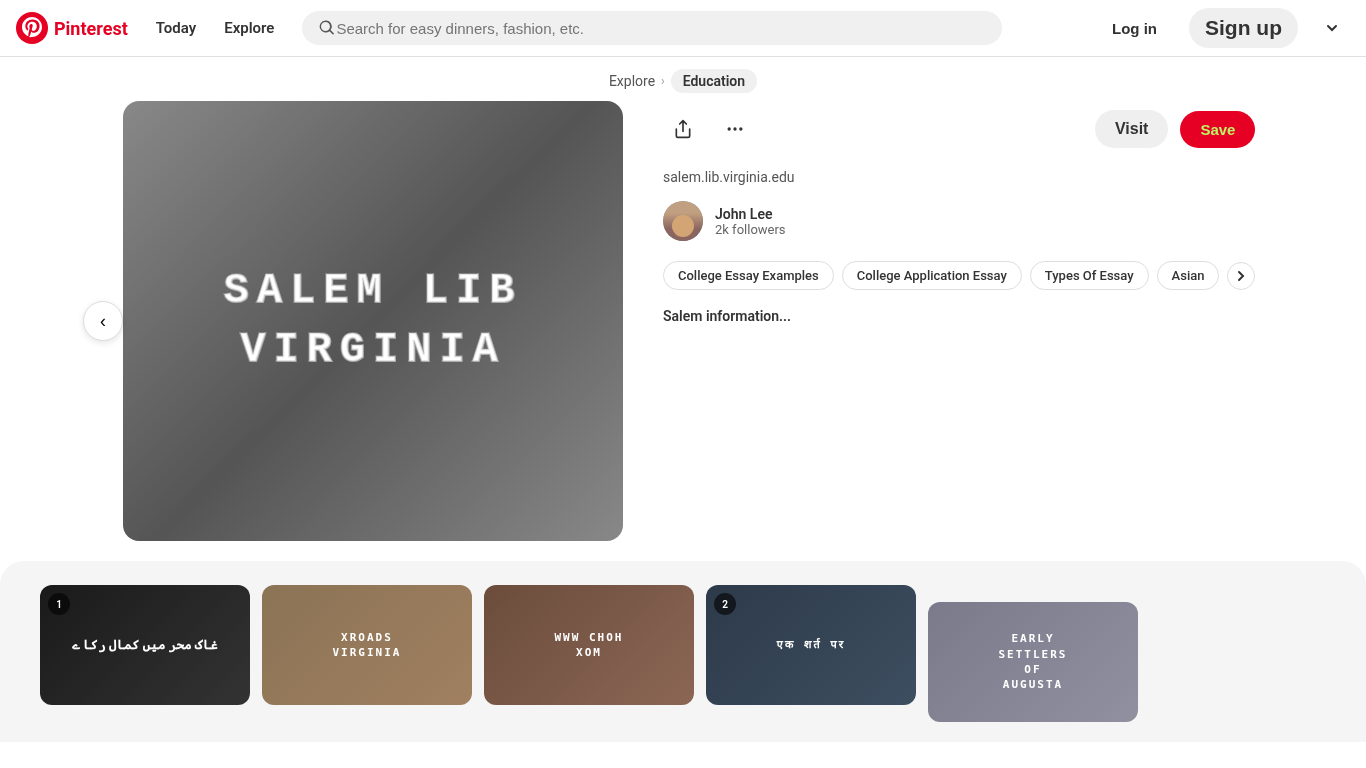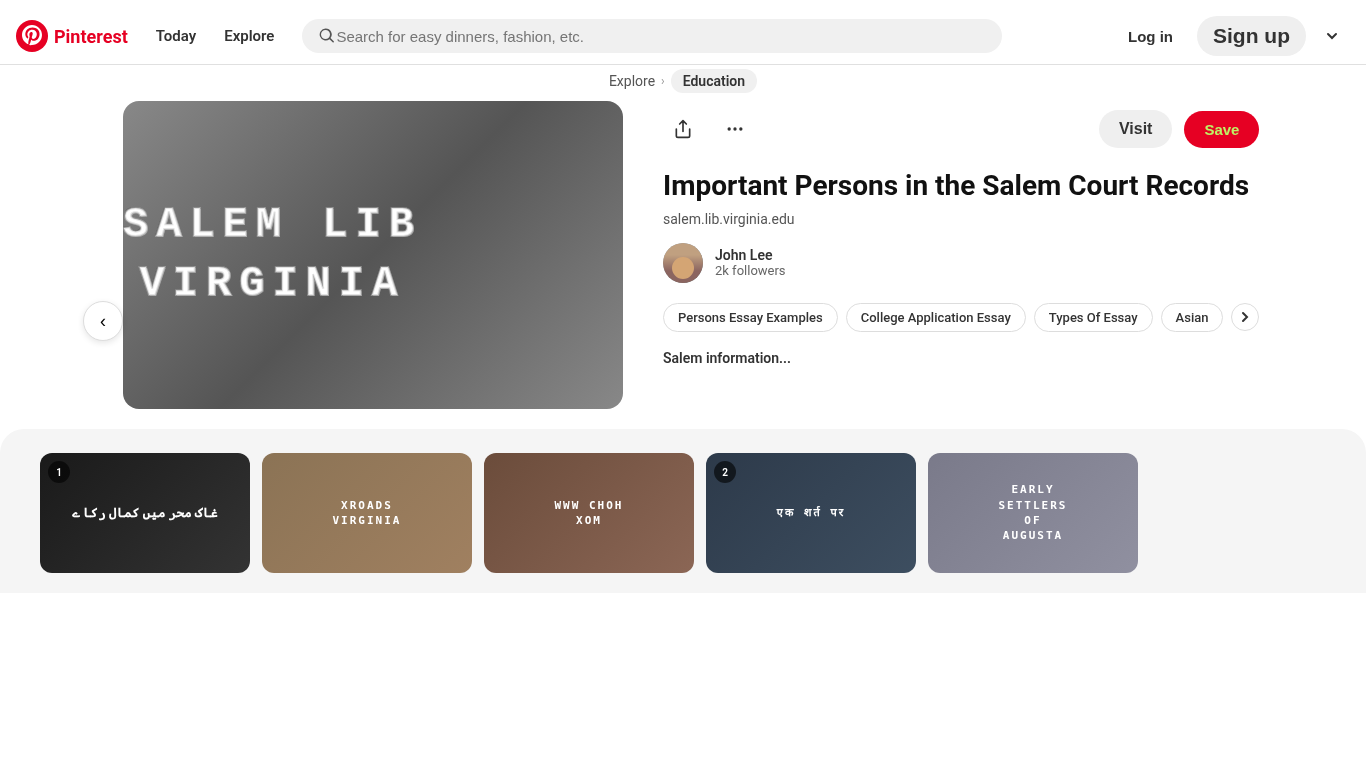--- a/index.html
+++ b/index.html
@@ -6,21 +6,21 @@
     body { font-family: -apple-system, BlinkMacSystemFont, 'Segoe UI', Roboto, sans-serif; background: #fff; color: #333; }
 
     
     .header {
       display: flex;
       align-items: center;
       padding: 8px 16px;
       border-bottom: 1px solid #e0e0e0;
       gap: 16px;
       position: sticky;
-      top: 8px;
+      top: 0;
       background: #fff;
       z-index: 100;
     }
     .logo-area {
       display: flex;
       align-items: center;
       gap: 6px;
       cursor: pointer;
     }
     .pinterest-icon {
@@ -58,21 +58,21 @@
       border: none;
       background: transparent;
       outline: none;
       font-size: 15px;
       width: 100%;
       color: #666;
     }
     .header-actions {
       display: flex;
       align-items: center;
-      gap: 8px;
+      gap: 16px;
       margin-left: auto;
     }
     .btn-login {
       padding: 8px 16px;
       border-radius: 24px;
       border: none;
       background: transparent;
       font-weight: 600;
       font-size: 15px;
       cursor: pointer;
@@ -150,25 +150,25 @@
       justify-content: center;
       box-shadow: 0 2px 6px rgba(0,0,0,0.1);
     }
 
     
     .pin-image-container {
       width: 500px;
       flex-shrink: 0;
       border-radius: 16px;
       overflow: hidden;
-      height: 308px;
+      height: 440px;
       background: linear-gradient(135deg, #888 0%, #555 50%, #888 100%);
       display: flex;
       align-items: center;
-      justify-content: flex-start;
+      justify-content: center;
       margin-top: 0;
     }
 
     
     .pin-detail {
       flex: 1;
       padding-top: 8px;
     }
     .pin-actions {
       display: flex;
@@ -322,21 +322,21 @@
       border-radius: 12px;
       overflow: hidden;
       flex-shrink: 0;
       cursor: pointer;
       position: relative;
     }
     .card-bg-dark { background: linear-gradient(135deg, #1a1a1a, #333); }
     .card-bg-tan { background: linear-gradient(135deg, #8b7355, #a08060); }
     .card-bg-brown { background: linear-gradient(135deg, #6b4c3b, #8b6655); }
     .card-bg-slate { background: linear-gradient(135deg, #2d3a4a, #3d4e60); }
-    .card-bg-gray { background: linear-gradient(135deg, #7a7a8a, #9090a0); }
+    .card-bg-gray { background: linear-gradient(135deg, #7a7a8a, #9090a0); margin-top: 17px; }
 
     .card-badge {
       position: absolute;
       top: 8px;
       left: 8px;
       background: rgba(0,0,0,0.6);
       color: #fff;
       border-radius: 50%;
       width: 22px;
       height: 22px;
@@ -485,41 +485,40 @@
         </svg>
       </button>
       <div class="action-spacer"></div>
       <button class="btn-visit">Visit</button>
       <button class="btn-save">Save</button>
     </div>
 
     
 
     
-    <h1 class="pin-title">Important Persons in the Salem Court Records</h1>
 
     
     <p class="pin-domain">salem.lib.virginia.edu</p>
 
     
     <div class="author-row">
       <div class="author-avatar">
         <div class="avatar-person">
           <div class="avatar-head"></div>
         </div>
       </div>
       <div class="author-info">
         <div class="author-name">John Lee</div>
         <div class="author-followers">2k followers</div>
       </div>
     </div>
 
     
     <div class="tags-row">
-      <span class="tag-chip">Persons Essay Examples</span>
+      <span class="tag-chip">College Essay Examples</span>
       <span class="tag-chip">College Application Essay</span>
       <span class="tag-chip">Types Of Essay</span>
       <span class="tag-chip">Asian</span>
       <button class="tags-more-btn">
         <svg width="12" height="12" viewBox="0 0 12 12" fill="none" stroke="#333" stroke-width="2" stroke-linecap="round">
           <path d="M4 2l4 4-4 4"></path>
         </svg>
       </button>
     </div>
 

